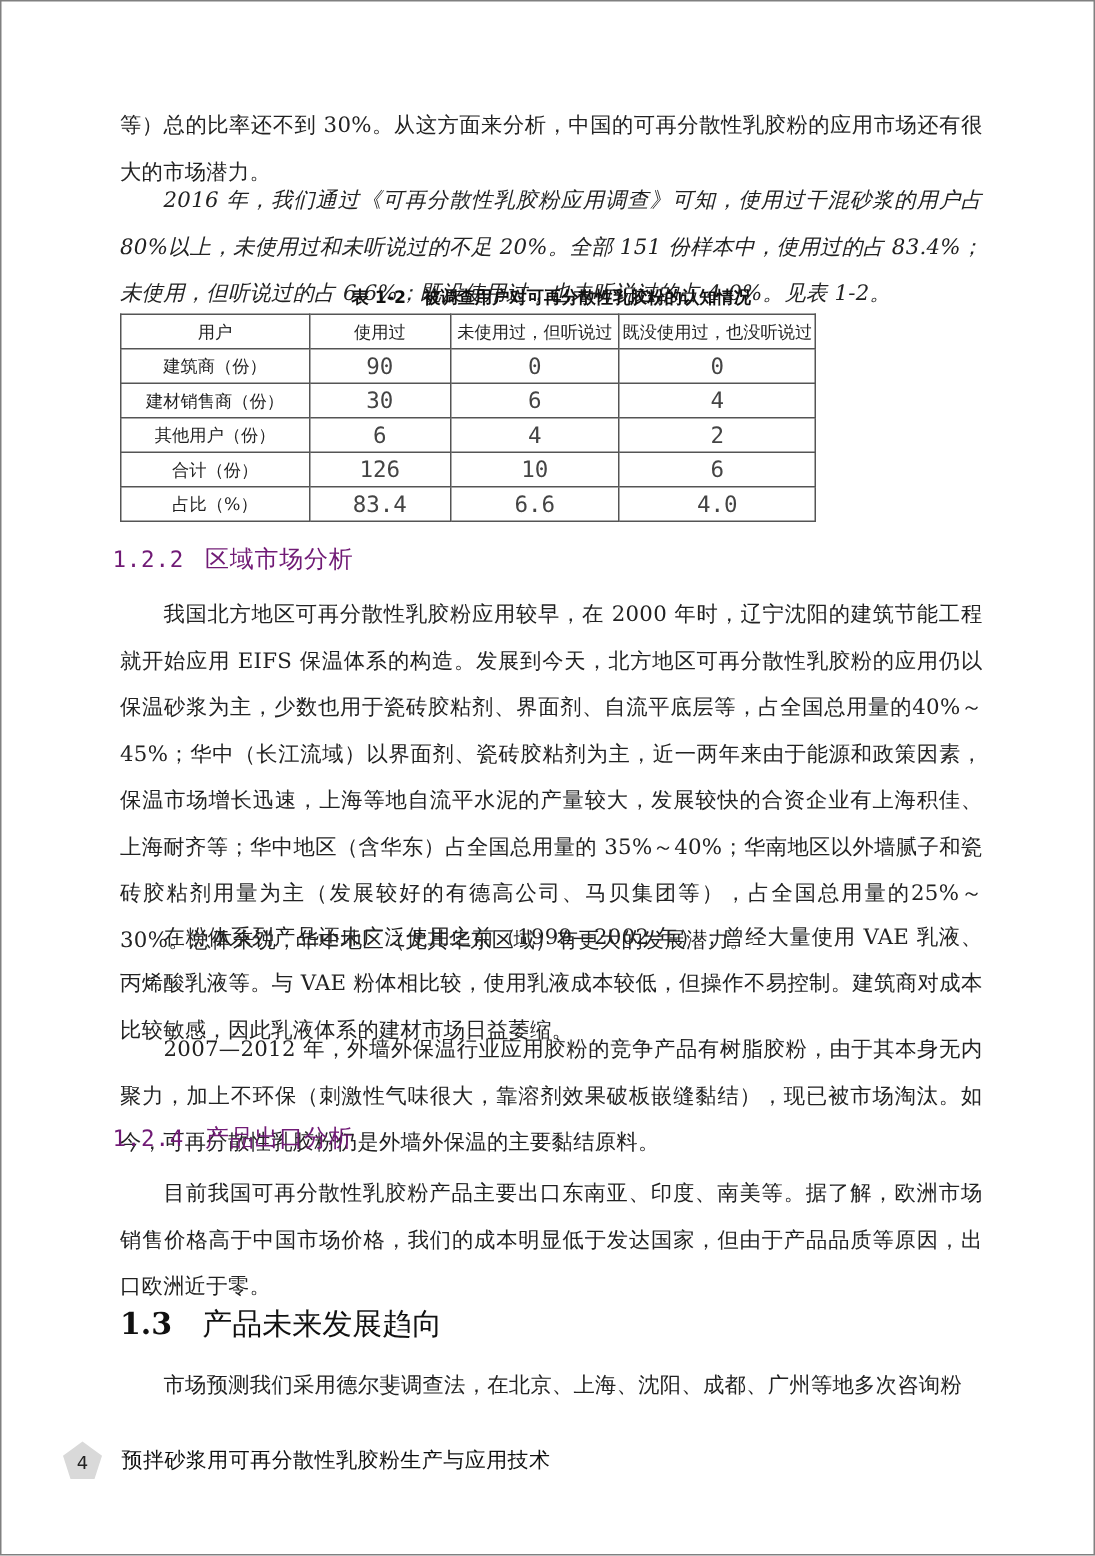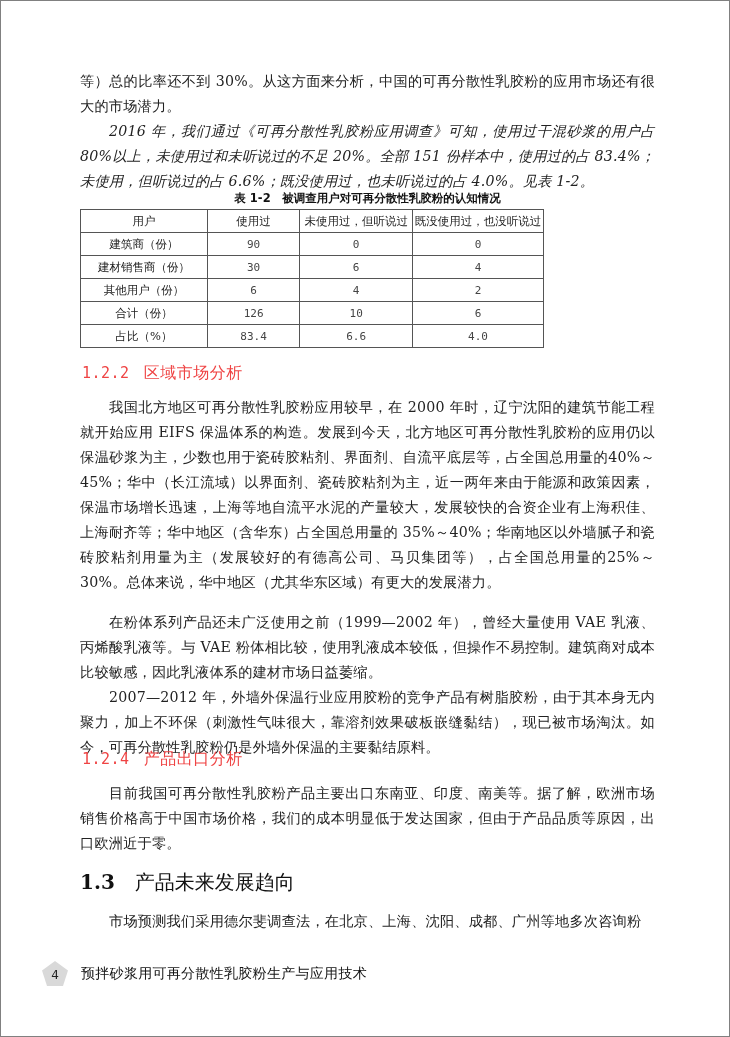--- a/index.html
+++ b/index.html
@@ -7,29 +7,29 @@
       width: 730px; height: 1037px; position: relative; overflow: hidden;
       font-family: "DejaVu Serif", "Liberation Serif", serif;
       color: #1a1a1a;
     }
     .page {
       position: absolute; left: 0; top: 0; width: 728px; height: 1035px;
       border: 1px solid #808080; background: #fff;
     }
     .p {
       position: absolute; left: 79px; width: 575px;
-      font-size: 14.2px; line-height: 25px;
+      font-size: 14.2px; line-height: 31px;
       letter-spacing: 0.2px; text-align: justify;
       color: #222;
     }
     .indent { text-indent: 29px; }
     .h3 {
-      position: absolute; left: 81px;
+      position: absolute; left: 74px;
       font-family: "DejaVu Sans", "Liberation Sans", sans-serif;
-      font-size: 16px; color: #ef4444; letter-spacing: 0.5px;
+      font-size: 16px; color: #701a75; letter-spacing: 0.5px;
     }
     .h3 .num { font-family: "DejaVu Sans Mono", "Liberation Mono", monospace; font-size: 15px; margin-right: 14px; }
     .h2 {
       position: absolute; left: 79px;
       font-family: "DejaVu Sans", "Liberation Sans", sans-serif;
       font-size: 20px; color: #111;
     }
     .h2 .num { font-family: "DejaVu Serif", "Liberation Serif", serif; font-weight: bold; margin-right: 20px; }
     .caption {
       position: absolute; left: 79px; width: 575px; top: 190px;
@@ -40,21 +40,21 @@
     table.data {
       position: absolute; left: 79px; top: 208px; width: 464px;
       border-collapse: collapse;
       font-size: 11.5px; color: #222;
       border: 1.5px solid #333;
     }
     table.data th, table.data td {
       border: 1px solid #555; text-align: center; height: 22px; padding: 0;
       font-weight: normal;
     }
-    table.data td.num { font-family: "DejaVu Sans Mono", "Liberation Mono", monospace; font-size: 11px; color: #444; }
+    table.data td.num { font-family: "DejaVu Sans Mono", "Liberation Mono", monospace; font-size: 15px; color: #444; }
     table.data col.c0 { width: 156px; }
     table.data col.c1 { width: 113px; }
     table.data col.c2 { width: 141px; }
     table.data col.c3 { width: 165px; }
     .footer {
       position: absolute; left: 40px; top: 958px; height: 30px;
       display: flex; align-items: center;
     }
     .badge {
       width: 28px; height: 28px; position: relative;

